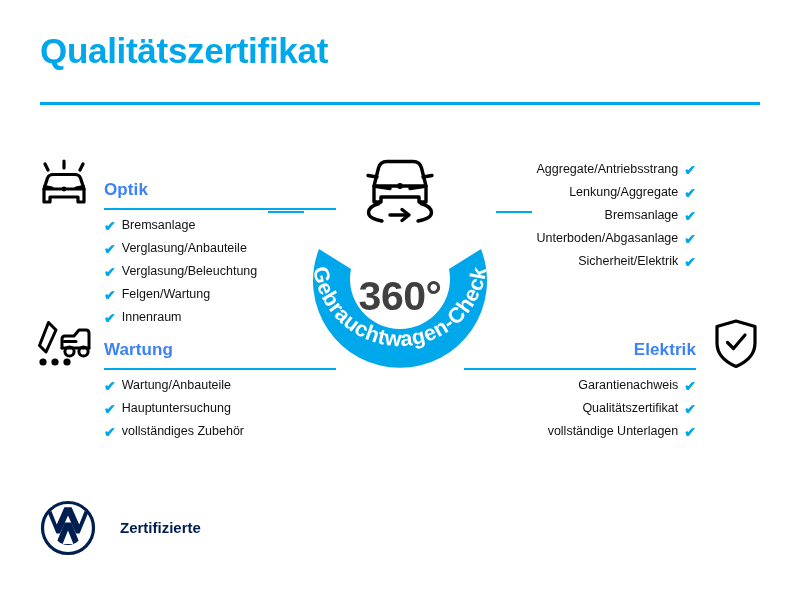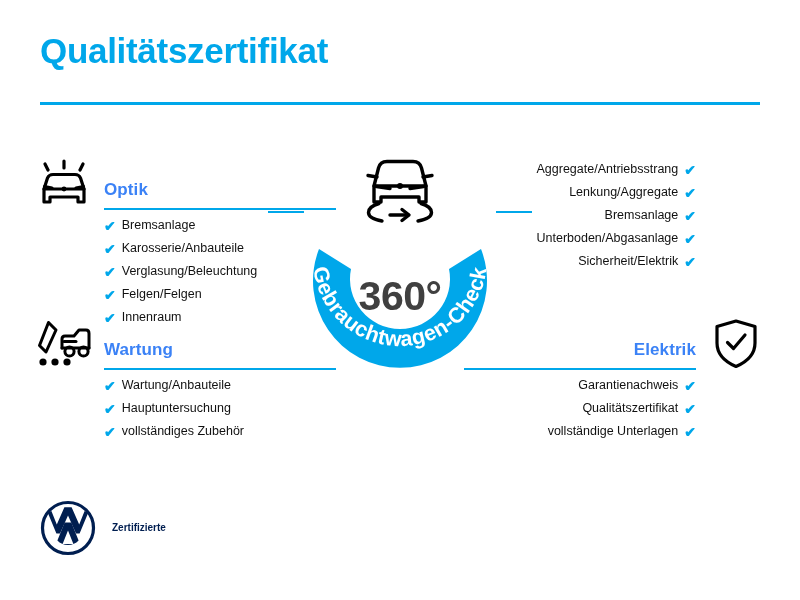--- a/index.html
+++ b/index.html
@@ -159,23 +159,23 @@
   
   .footer {
     position: absolute;
     left: 40px;
     top: 500px;
     display: flex;
     align-items: center;
   }
   .vw-logo { width: 56px; height: 56px; }
   .vw-text {
-    margin-left: 16px;
+    margin-left: 24px;
     color: #001E50;
-    font-size: 10px;
+    font-size: 15px;
     font-weight: bold;
     line-height: 1.28;
   }
 </style>
 </head>
 <body>
 
 <div class="page">
 
   <div class="page-title">Qualitätszertifikat</div>
@@ -200,29 +200,29 @@
       <div class="quad-title">Optik</div>
       <div class="quad-rule"></div>
     </div>
     <ul class="check-list list-left">
       <li>
           <span class="tick">✔</span>
           <span>Bremsanlage</span>
         </li>
       <li>
           <span class="tick">✔</span>
-          <span>Karosserie/Anbauteile</span>
+          <span>Verglasung/Anbauteile</span>
         </li>
       <li>
           <span class="tick">✔</span>
           <span>Verglasung/Beleuchtung</span>
         </li>
       <li>
           <span class="tick">✔</span>
-          <span>Felgen/Felgen</span>
+          <span>Felgen/Wartung</span>
         </li>
       <li>
           <span class="tick">✔</span>
           <span>Innenraum</span>
         </li>
     </ul>
   </div>
 
   <div class="quad quad-bl">
     <div class="quad-head">

